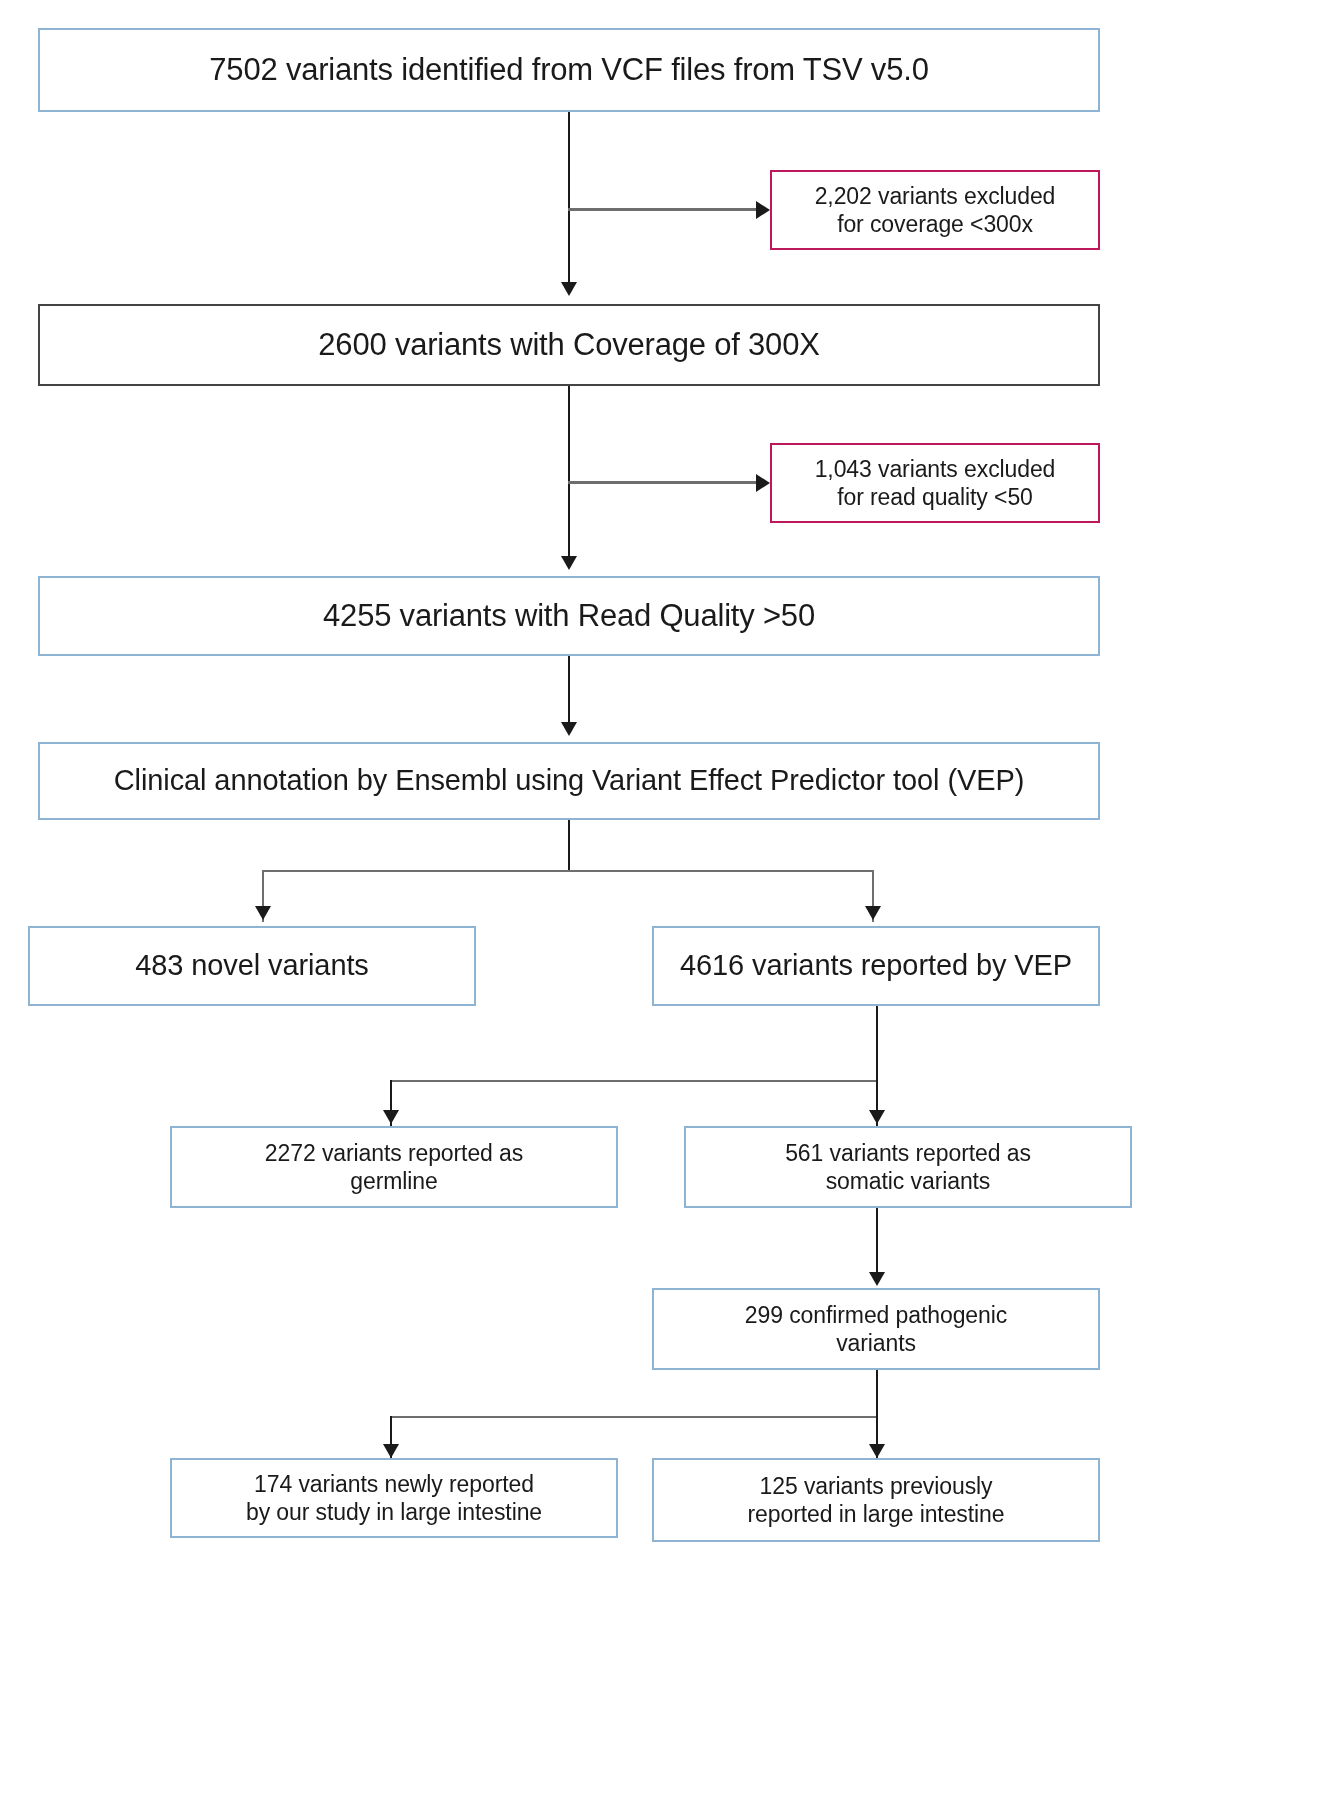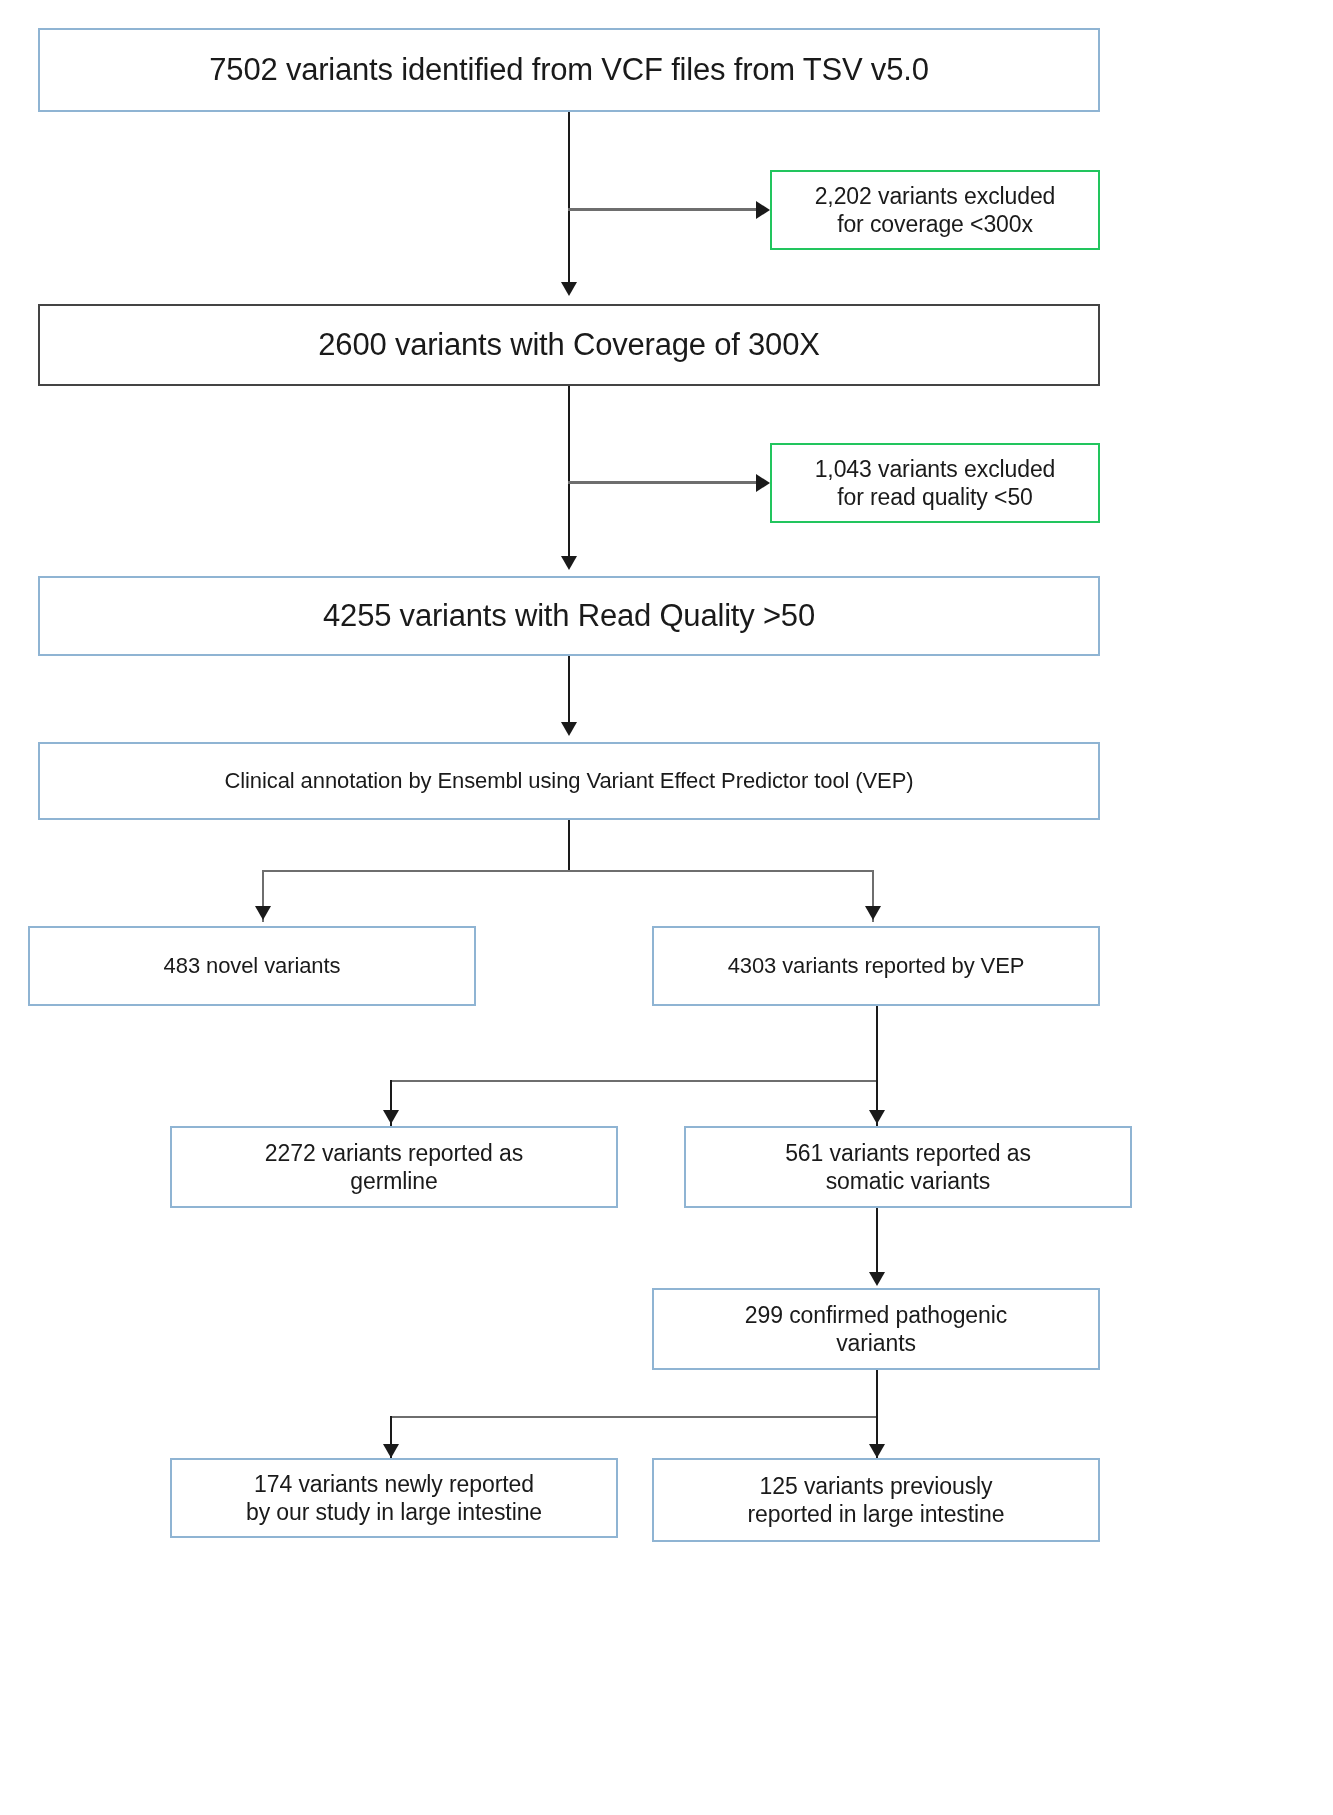--- a/index.html
+++ b/index.html
@@ -40,29 +40,29 @@
   
   .node.blue {
     border: 2px solid #8fb4d3;
   }
   
   .node.dark {
     border: 2px solid #444444;
   }
   
   .node.excl {
-    border: 2px solid #22c55e;
+    border: 2px solid #be185d;
   }
   .big {
     font-size: 31px;
     font-weight: 400;
     letter-spacing: -0.2px;
   }
   .med {
-    font-size: 22px;
+    font-size: 29px;
     font-weight: 400;
     letter-spacing: -0.1px;
   }
   .small {
     font-size: 23px;
     font-weight: 400;
     letter-spacing: -0.1px;
   }
   
   .vline {
@@ -152,21 +152,21 @@
   <div class="vline gray" style="left:262px; top:870px; width:2px; height:52px;"></div>
   <div class="arrow-down" style="left:255px; top:906px;"></div>
   <div class="vline gray" style="left:872px; top:870px; width:2px; height:52px;"></div>
   <div class="arrow-down" style="left:865px; top:906px;"></div>
 
   <div class="node blue med" style="left:28px; top:926px; width:448px; height:80px;">
     <span class="label">483 novel variants</span>
   </div>
 
   <div class="node blue med" style="left:652px; top:926px; width:448px; height:80px;">
-    <span class="label">4303 variants reported  by VEP</span>
+    <span class="label">4616 variants reported  by VEP</span>
   </div>
 
   <div class="vline" style="left:876px; top:1006px; width:2px; height:76px;"></div>
   <div class="hline thin" style="left:390px; top:1080px; width:488px; height:2px;"></div>
   <div class="vline" style="left:390px; top:1080px; width:2px; height:46px;"></div>
   <div class="arrow-down" style="left:383px; top:1110px;"></div>
   <div class="vline" style="left:876px; top:1080px; width:2px; height:46px;"></div>
   <div class="arrow-down" style="left:869px; top:1110px;"></div>
 
   <div class="node blue small" style="left:170px; top:1126px; width:448px; height:82px;">

